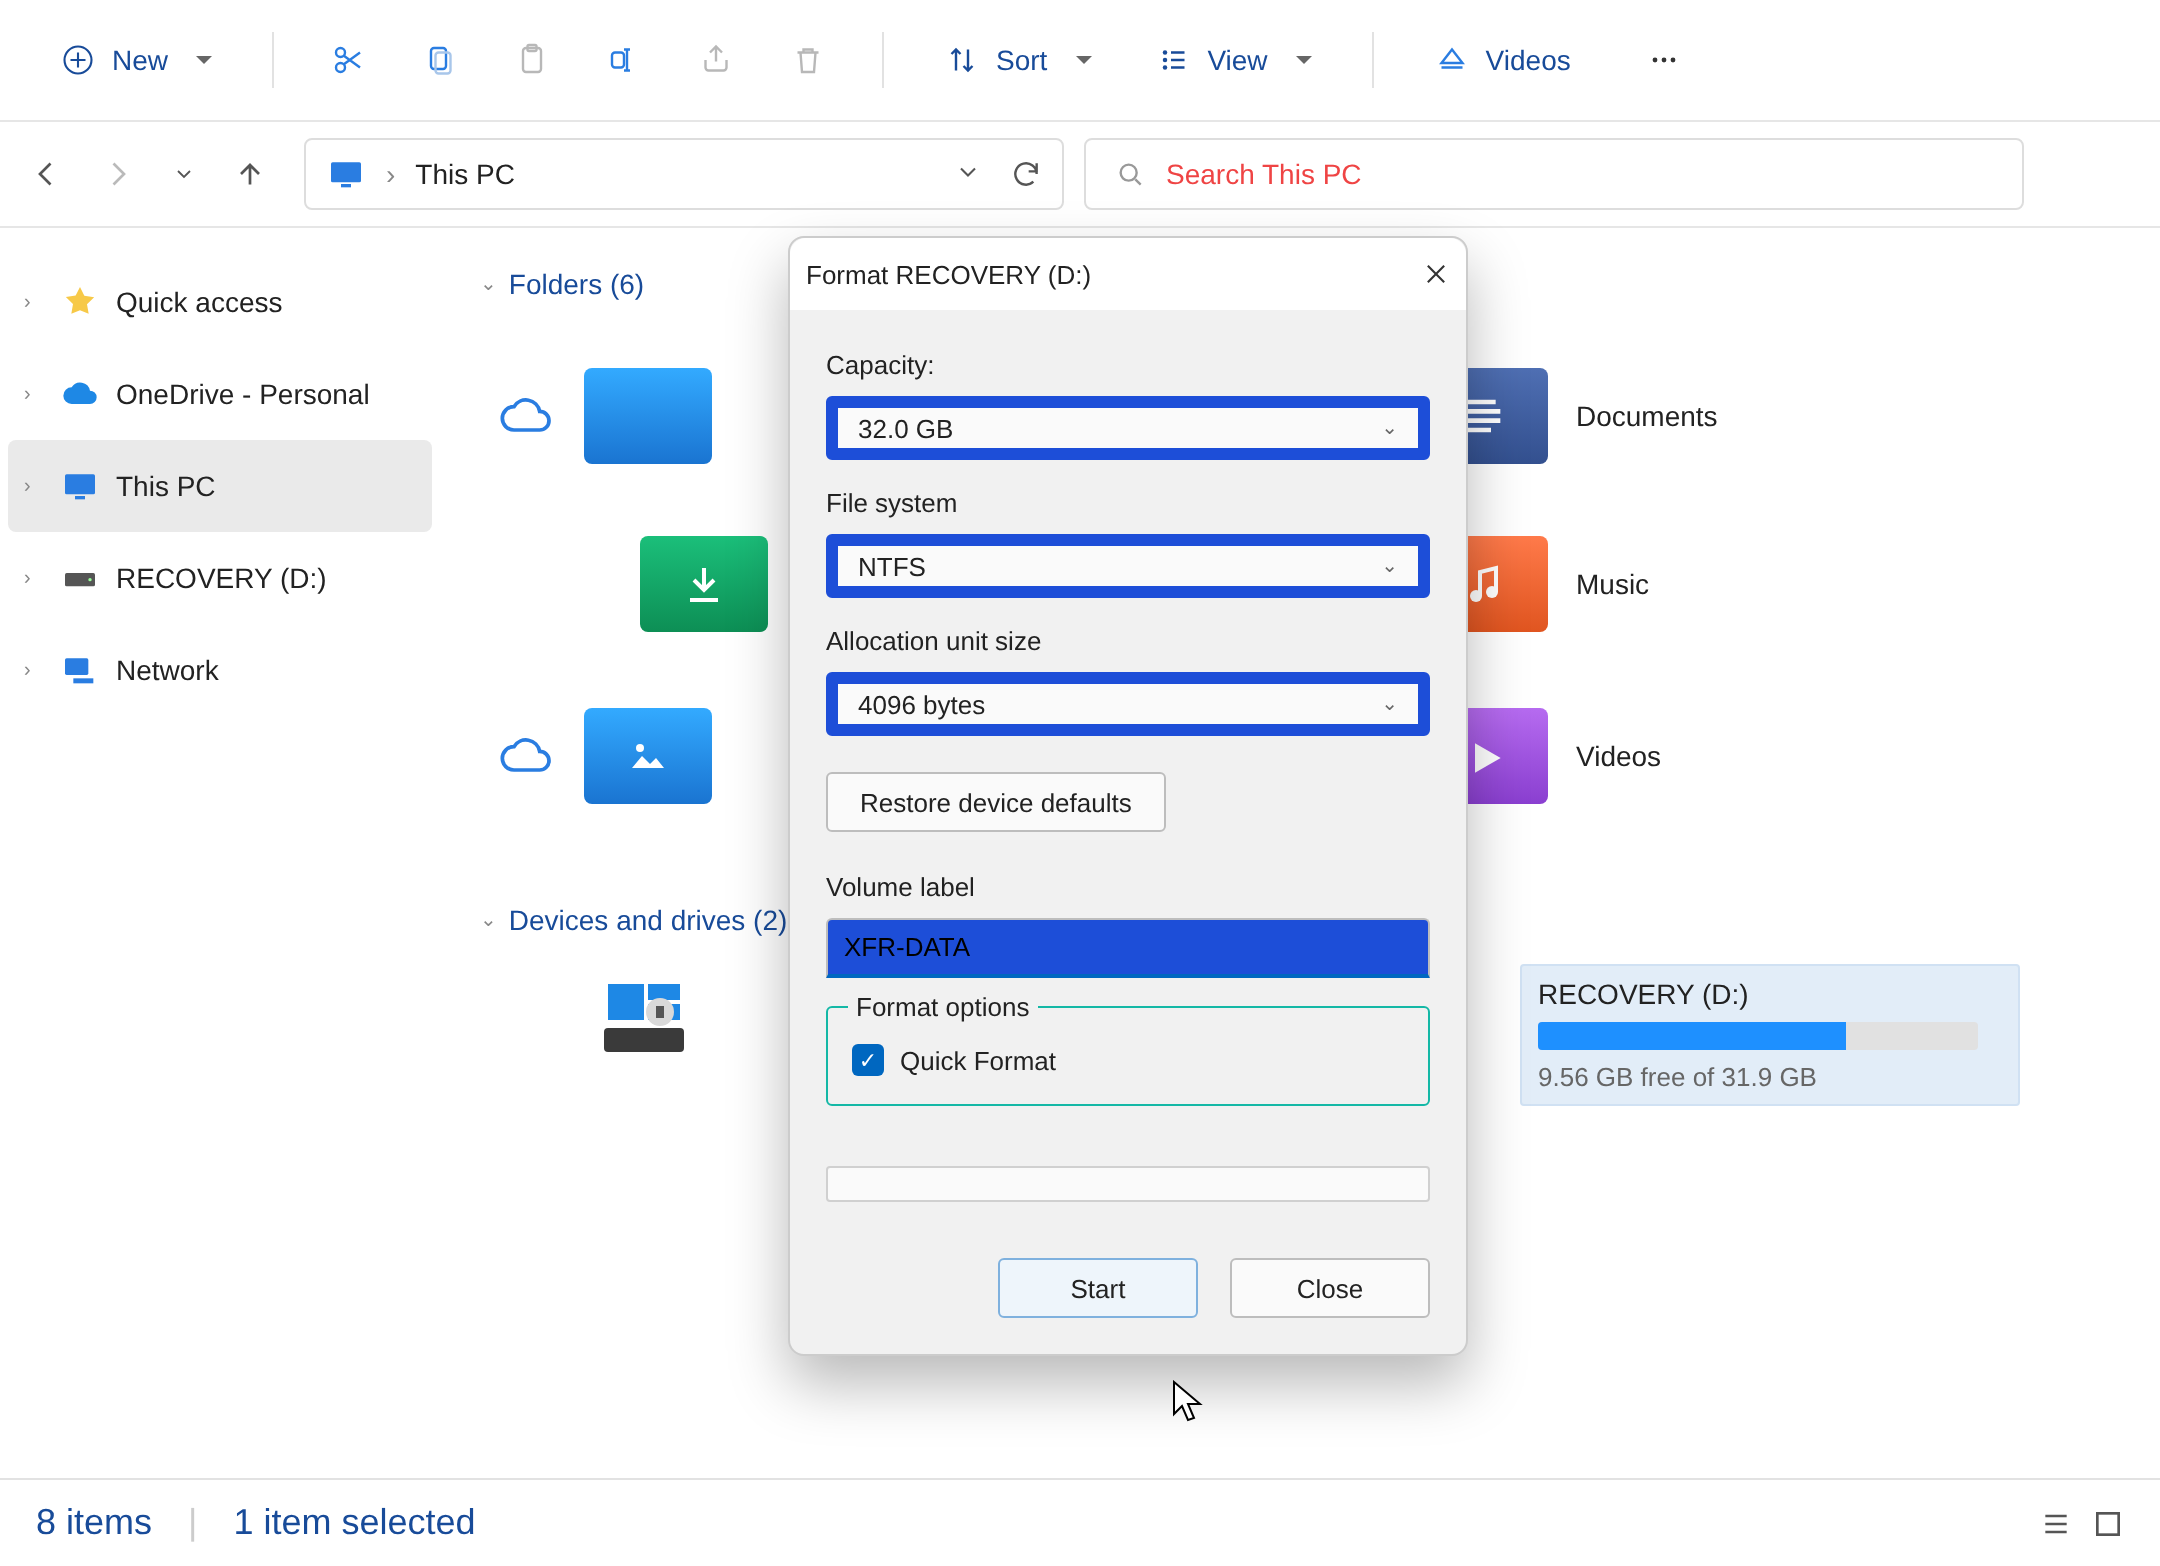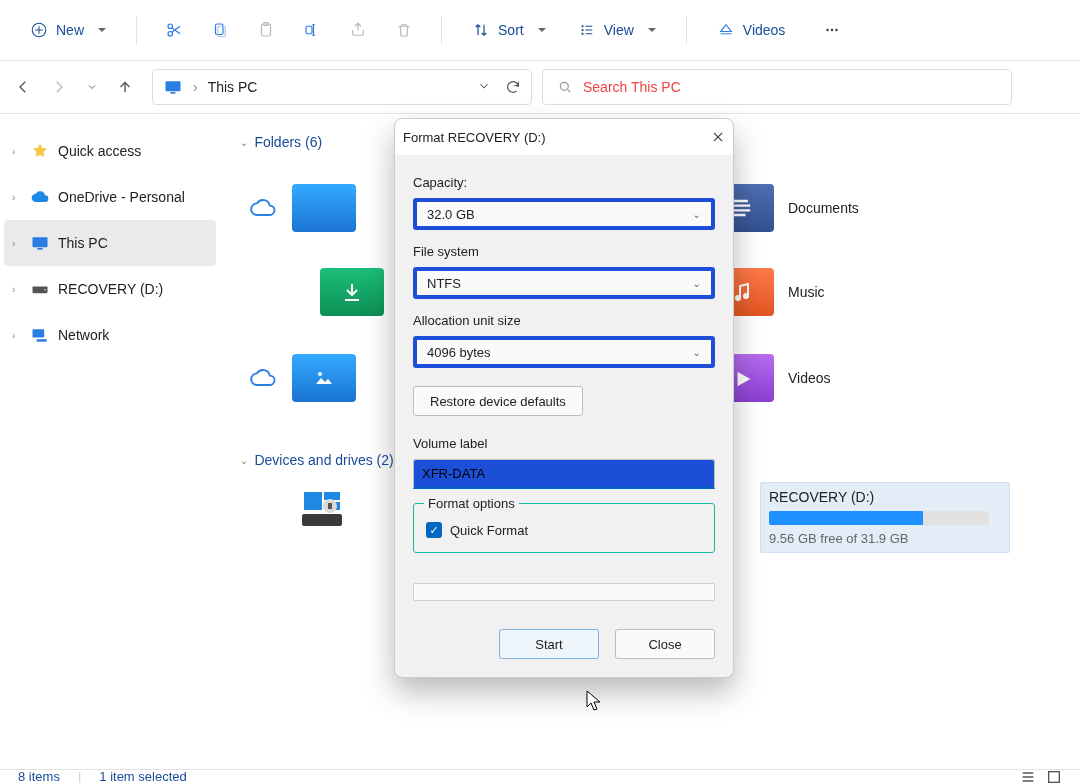--- a/index.html
+++ b/index.html
@@ -41,29 +41,29 @@
 .cloud { width:28px; height:20px; }
 
 .drive-row-wrap { position:relative; height:80px; }
 .drive { position:absolute; display:flex; gap:16px; align-items:flex-start; width:250px; }
 .drive.sel { background:#e2edf8; border:1px solid #d0e1f3; padding:6px 8px; border-radius:2px; }
 .drive-ico { width:44px; height:44px; position:relative; }
 .drive-bar { width:220px; height:14px; background:#e1e1e1; border-radius:2px; overflow:hidden; margin:6px 0; }
 .drive-bar-fill { height:100%; background:#1e90ff; }
 .drive-sub { color:#666; font-size:13px; }
 
-.status { position:absolute; left:0; right:0; bottom:0; height:14px; border-top:1px solid #e2e2e2; display:flex; align-items:center; padding:0 18px; gap:18px; color:#184b99; font-size:13px; }
+.status { position:absolute; left:0; right:0; bottom:0; height:44px; border-top:1px solid #e2e2e2; display:flex; align-items:center; padding:0 18px; gap:18px; color:#184b99; font-size:18px; }
 .status .view-icons { margin-left:auto; display:flex; gap:10px; color:#555; }
 
 
 .dialog-shadow { position:absolute; left:394px; top:118px; width:340px; background:#f1f1f1; border:1px solid #ccc; border-radius:8px; box-shadow:0 14px 30px rgba(0,0,0,0.28); z-index:50; }
 .dlg-title { display:flex; align-items:center; justify-content:space-between; height:36px; padding:0 8px; background:#fff; border-radius:8px 8px 0 0; font-size:13px; }
 .dlg-body { padding:14px 18px 18px 18px; display:flex; flex-direction:column; gap:8px; }
 .dlg-label { font-size:13px; margin-top:6px; }
-.dlg-select { height:32px; border:4px solid #1d4ed8; border-radius:3px; background:#fafafa; display:flex; align-items:center; justify-content:space-between; padding:0 10px; font-size:13px; }
+.dlg-select { height:32px; border:6px solid #1d4ed8; border-radius:3px; background:#fafafa; display:flex; align-items:center; justify-content:space-between; padding:0 10px; font-size:13px; }
 .dlg-select .sel-caret { font-size:10px; color:#666; }
 .dlg-btn { height:30px; border:1px solid #bdbdbd; border-radius:3px; background:#fafafa; display:inline-flex; align-items:center; justify-content:center; padding:0 16px; font-size:13px; }
 .dlg-input { height:30px; border:1px solid #bdbdbd; border-bottom:2px solid #0067c0; border-radius:3px 3px 0 0; background:#1d4ed8; padding:0 8px; font-size:13px; outline:none; width:100%; }
 .dlg-fieldset { border:1px solid #14b8a6; border-radius:3px; padding:10px 12px 14px 12px; margin-top:6px; }
 .dlg-fieldset-legend { font-size:13px; padding:0 4px; background:#f1f1f1; position:relative; top:-19px; left:-2px; display:inline-block; }
 .dlg-check { display:flex; align-items:center; gap:8px; margin-top:-8px; font-size:13px; }
 .chk { width:16px; height:16px; background:#0067c0; border-radius:3px; display:flex; align-items:center; justify-content:center; color:#fff; font-size:11px; }
 .dlg-progress { height:18px; border:1px solid #d0d0d0; border-radius:2px; background:#fafafa; margin-top:22px; }
 .dlg-actions { display:flex; gap:16px; justify-content:flex-end; margin-top:20px; }
 .dlg-actions .dlg-btn { width:100px; }

